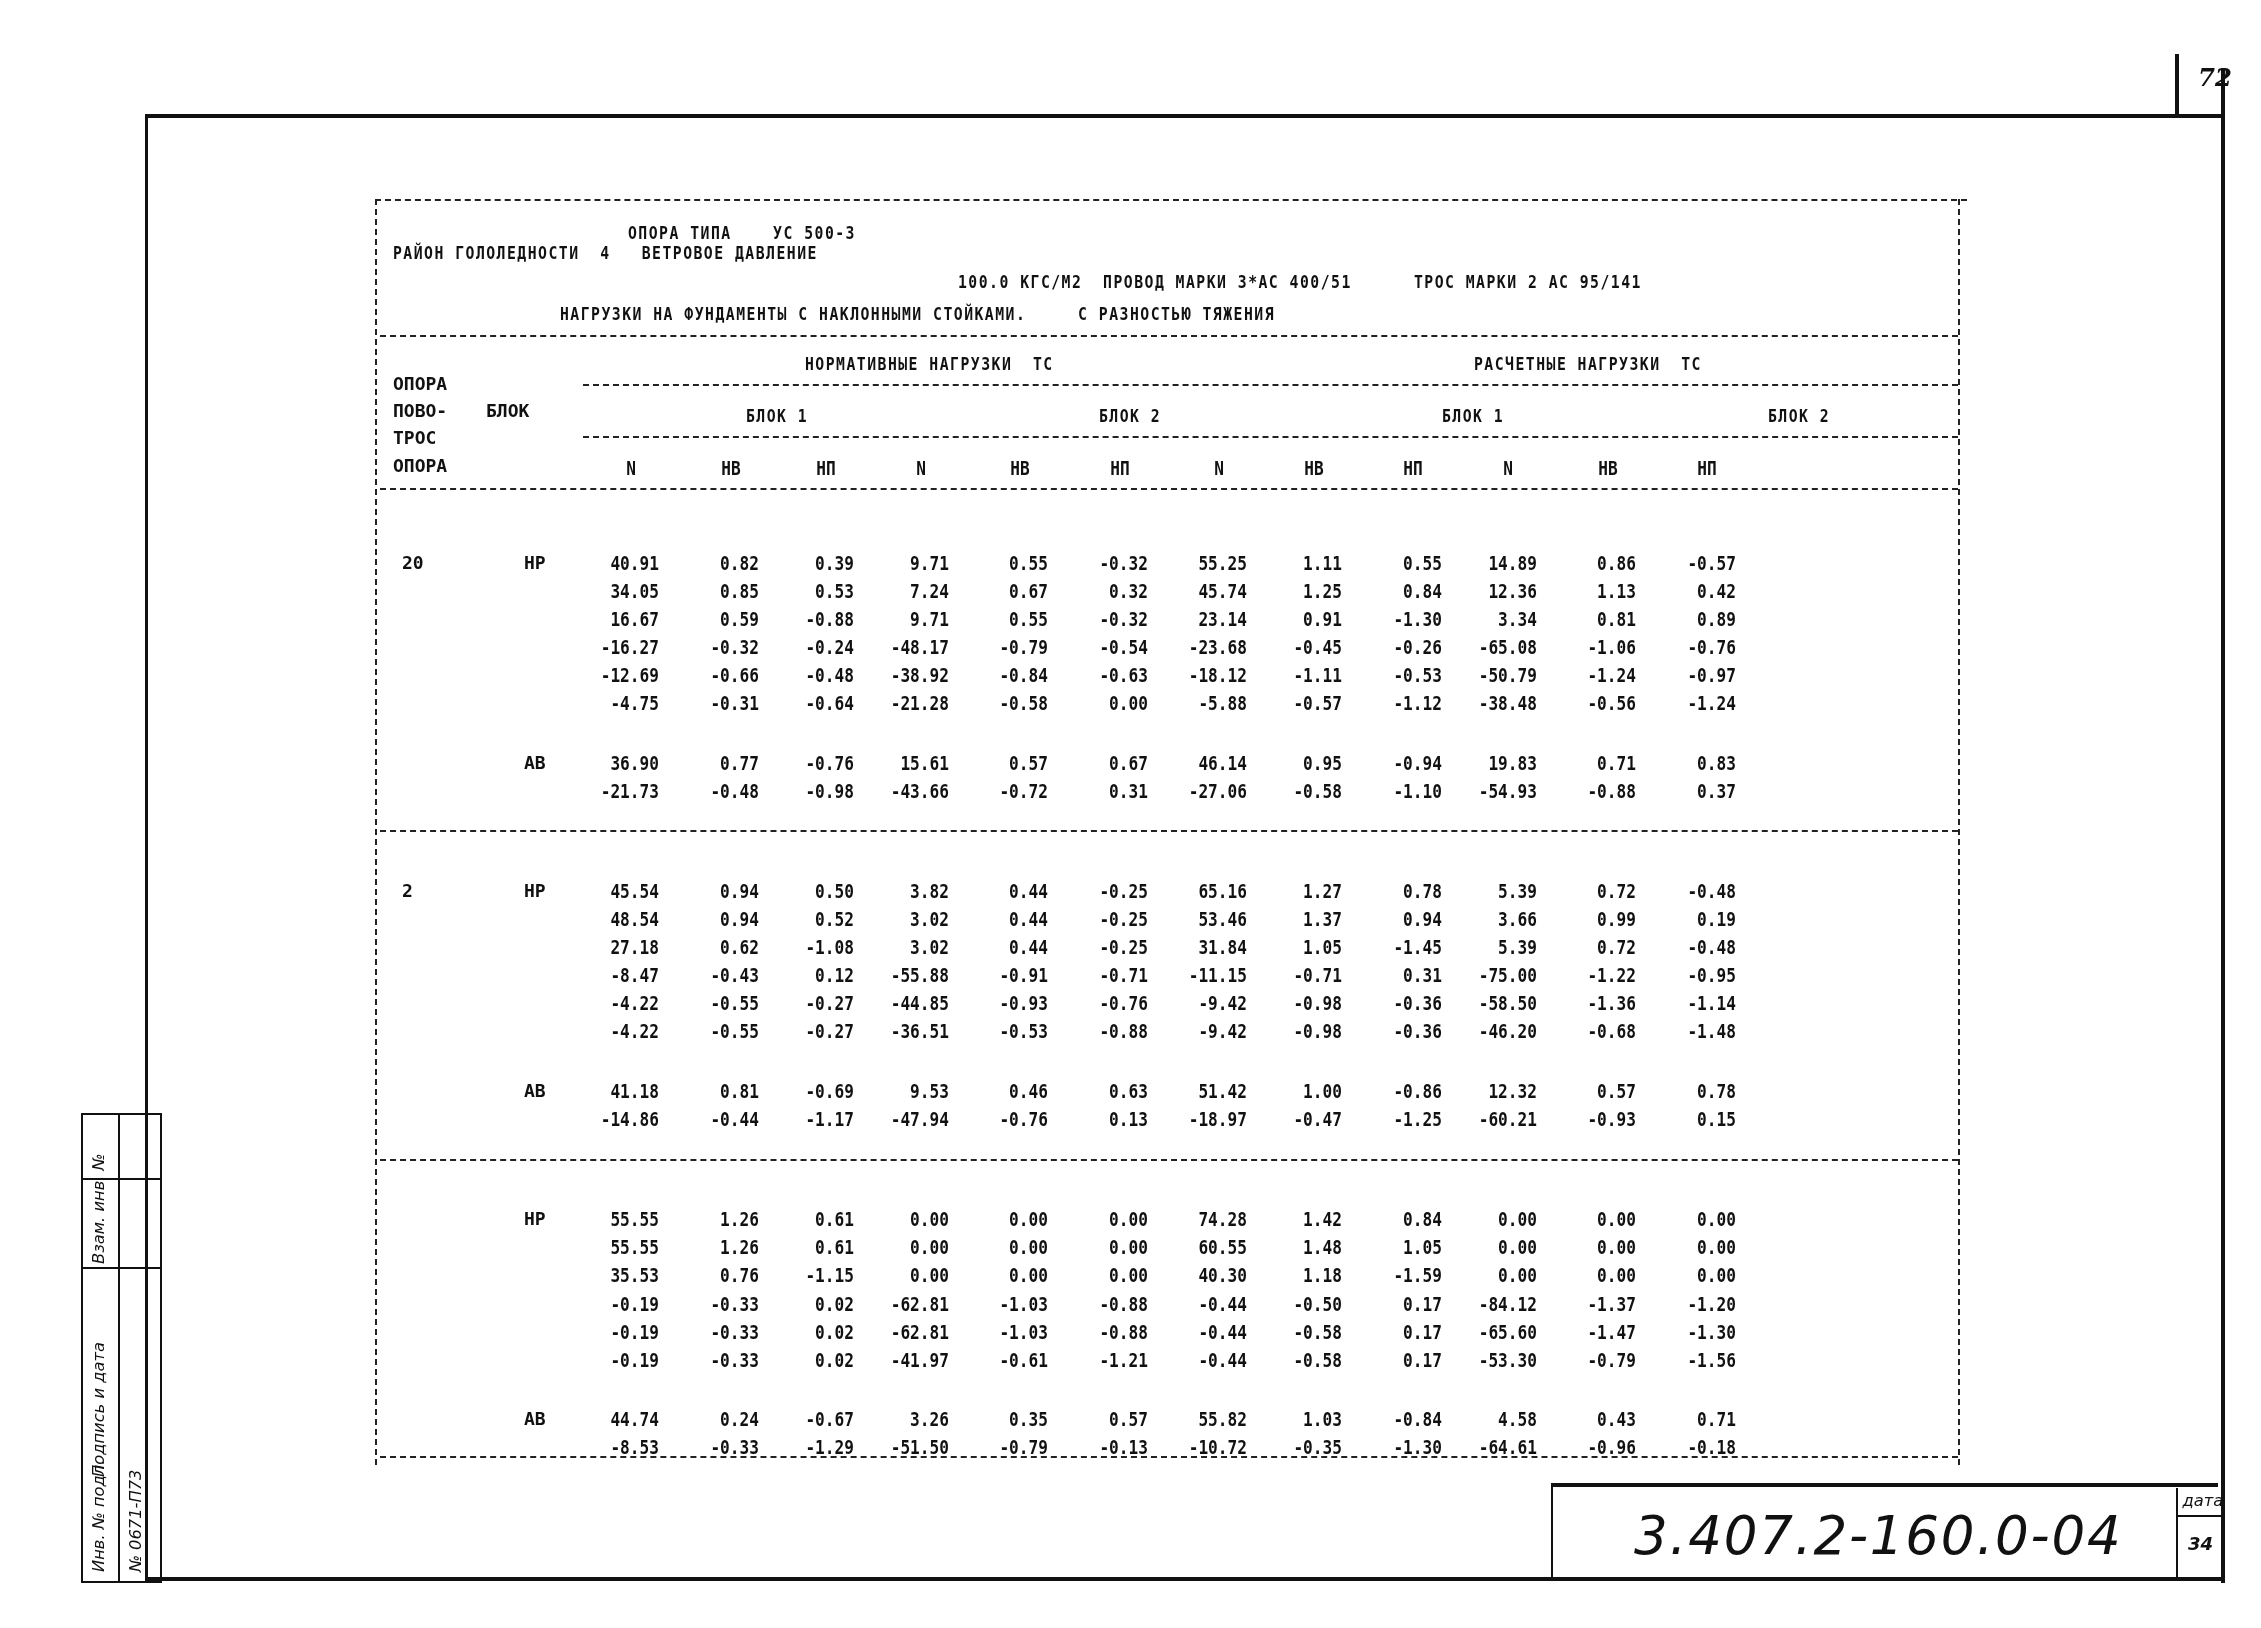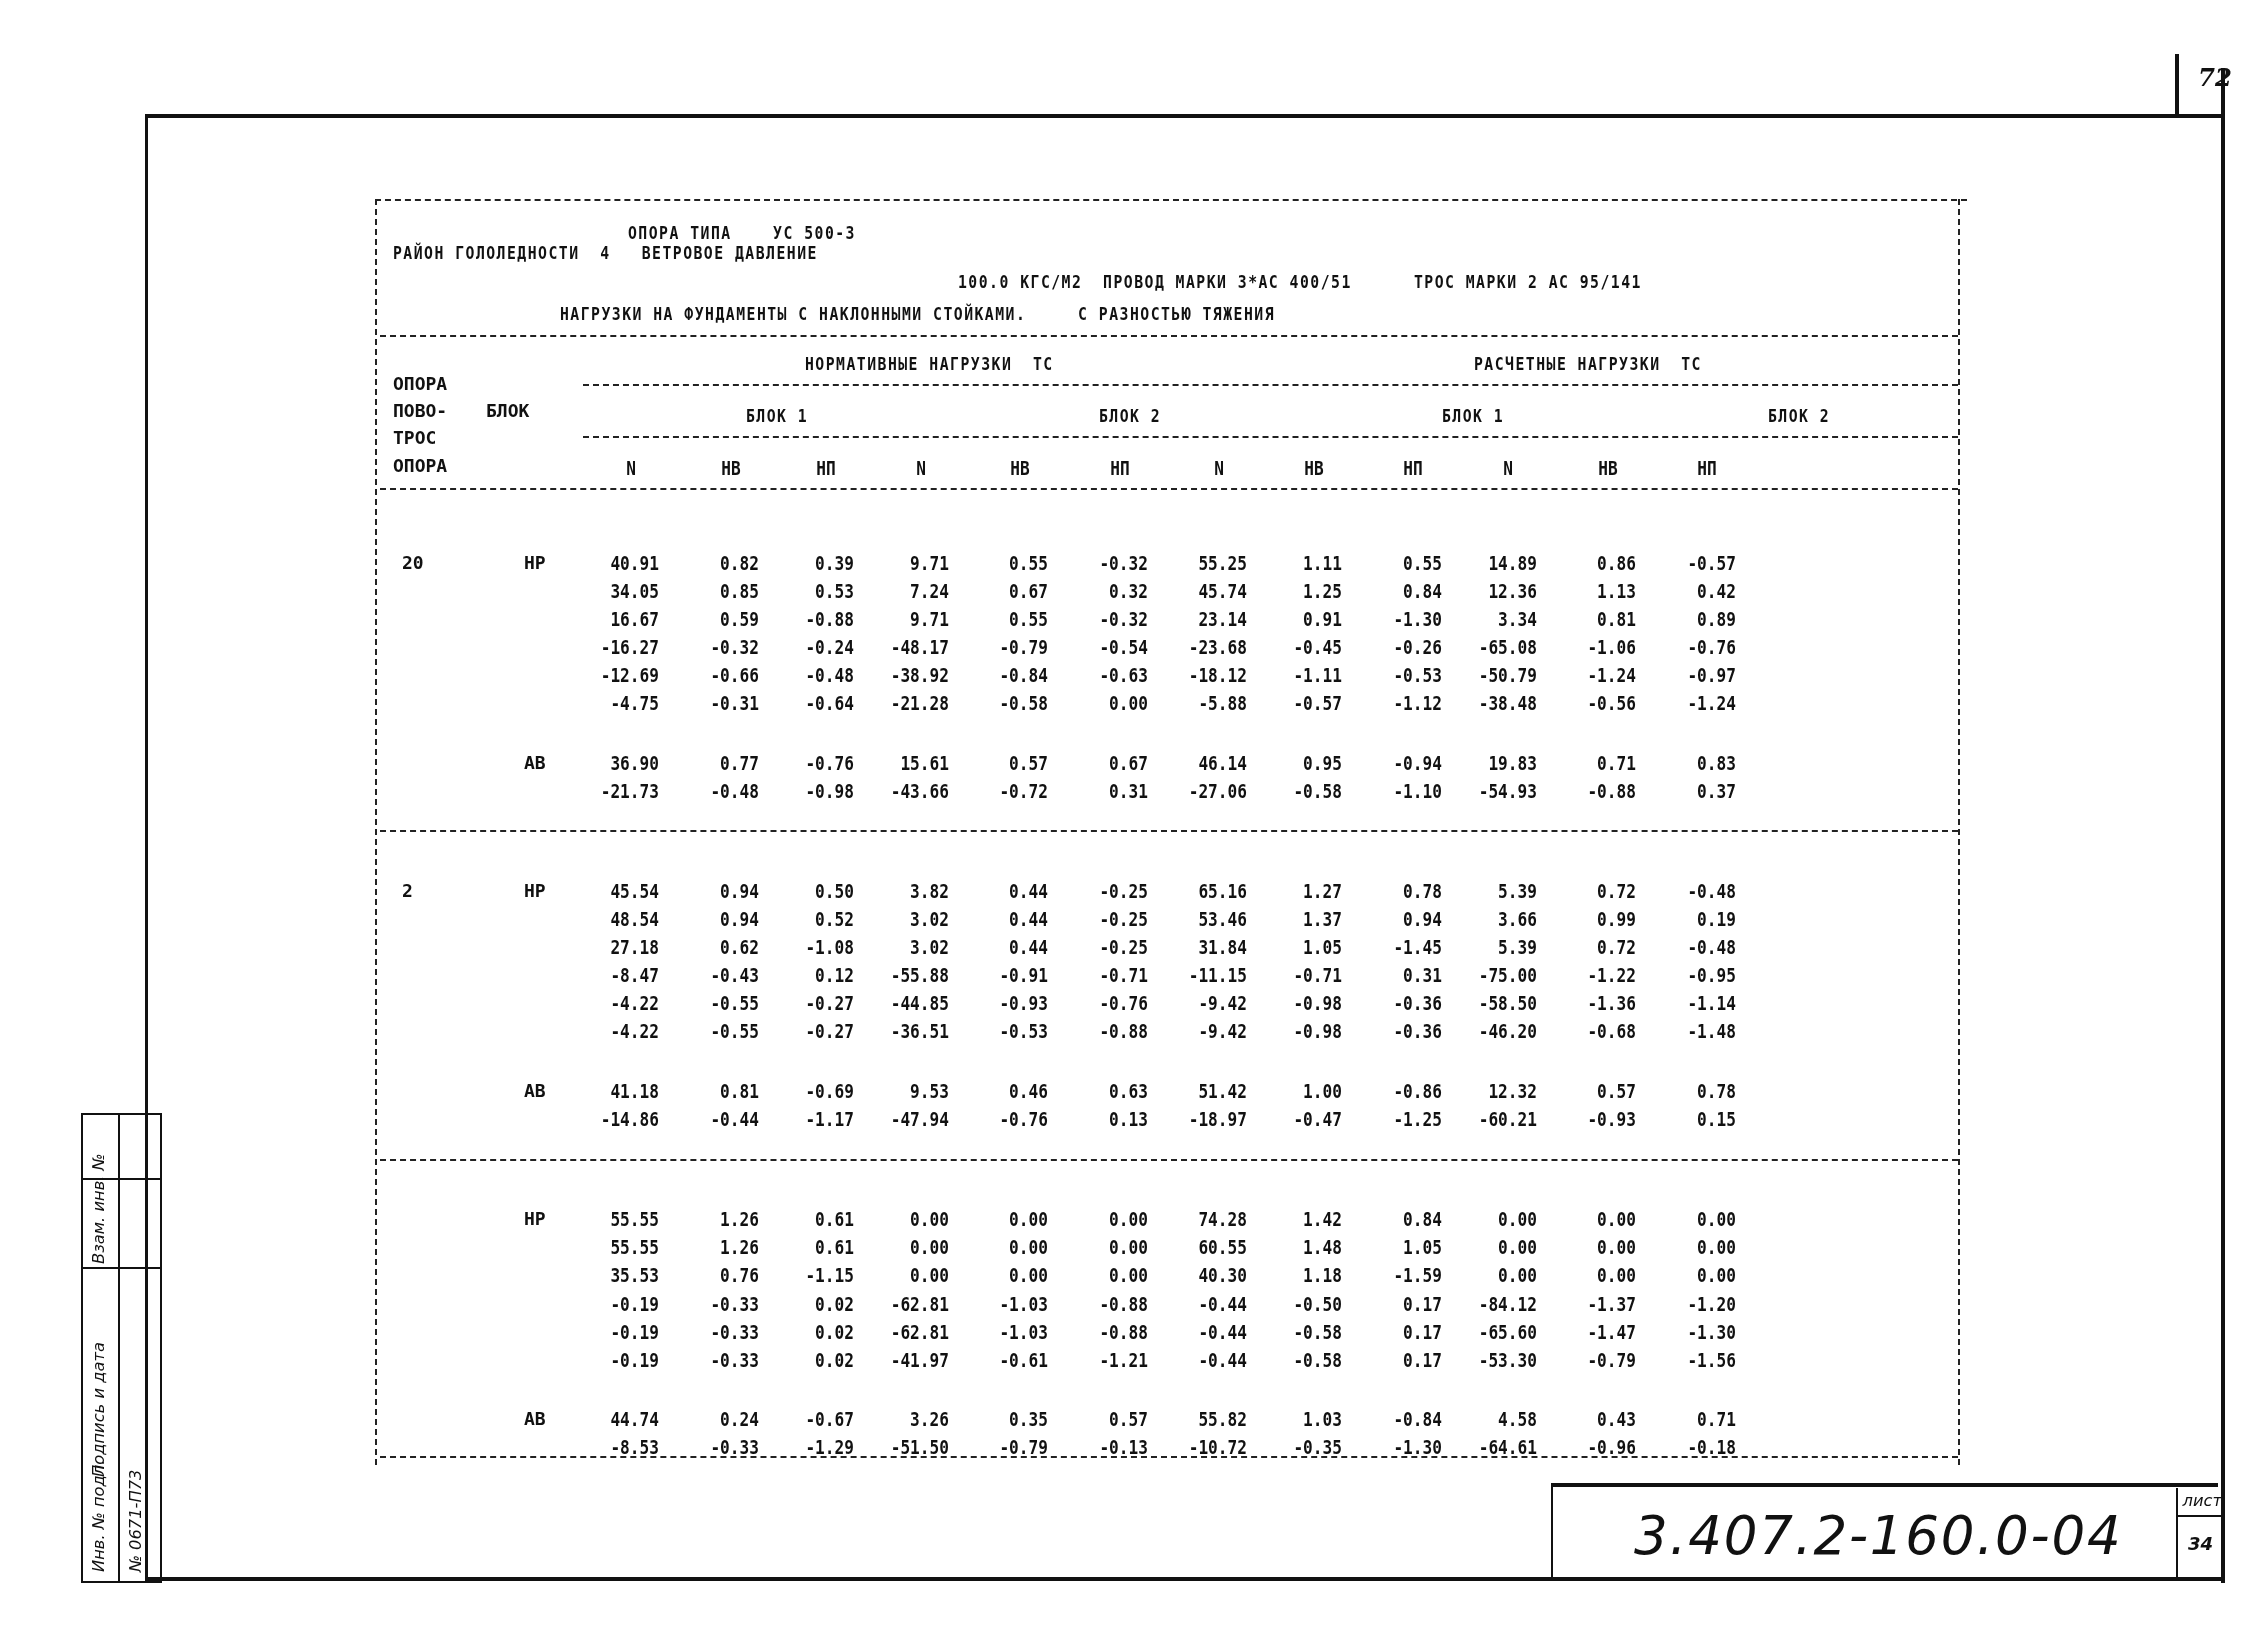--- a/index.html
+++ b/index.html
@@ -389,21 +389,21 @@
       <div class="cell" style="left: 1271px; top: 1237px;">-0.18</div>
     </div>
 
   <div class="dash-line" style="left:4.5px;top:1257px;width:1578px;"></div>
 </div>
 
 <div class="stamp">
   <div class="stamp-code">3.407.2-160.0-04</div>
 </div>
 <div class="sheet-box">
-  <div class="sheet-lbl">лист</div>
+  <div class="sheet-lbl">дата</div>
   <div class="sheet-div"></div>
   <div class="sheet-num">34</div>
 </div>
 
 <div class="side">
   <div class="side-col"></div>
   <div class="side-row1"></div>
   <div class="side-row2"></div>
   <div class="side-txt" style="left:6.3px;top:457px;">Инв. № подл.</div>
   <div class="side-txt" style="left:6.3px;top:362px;">Подпись и дата</div>

